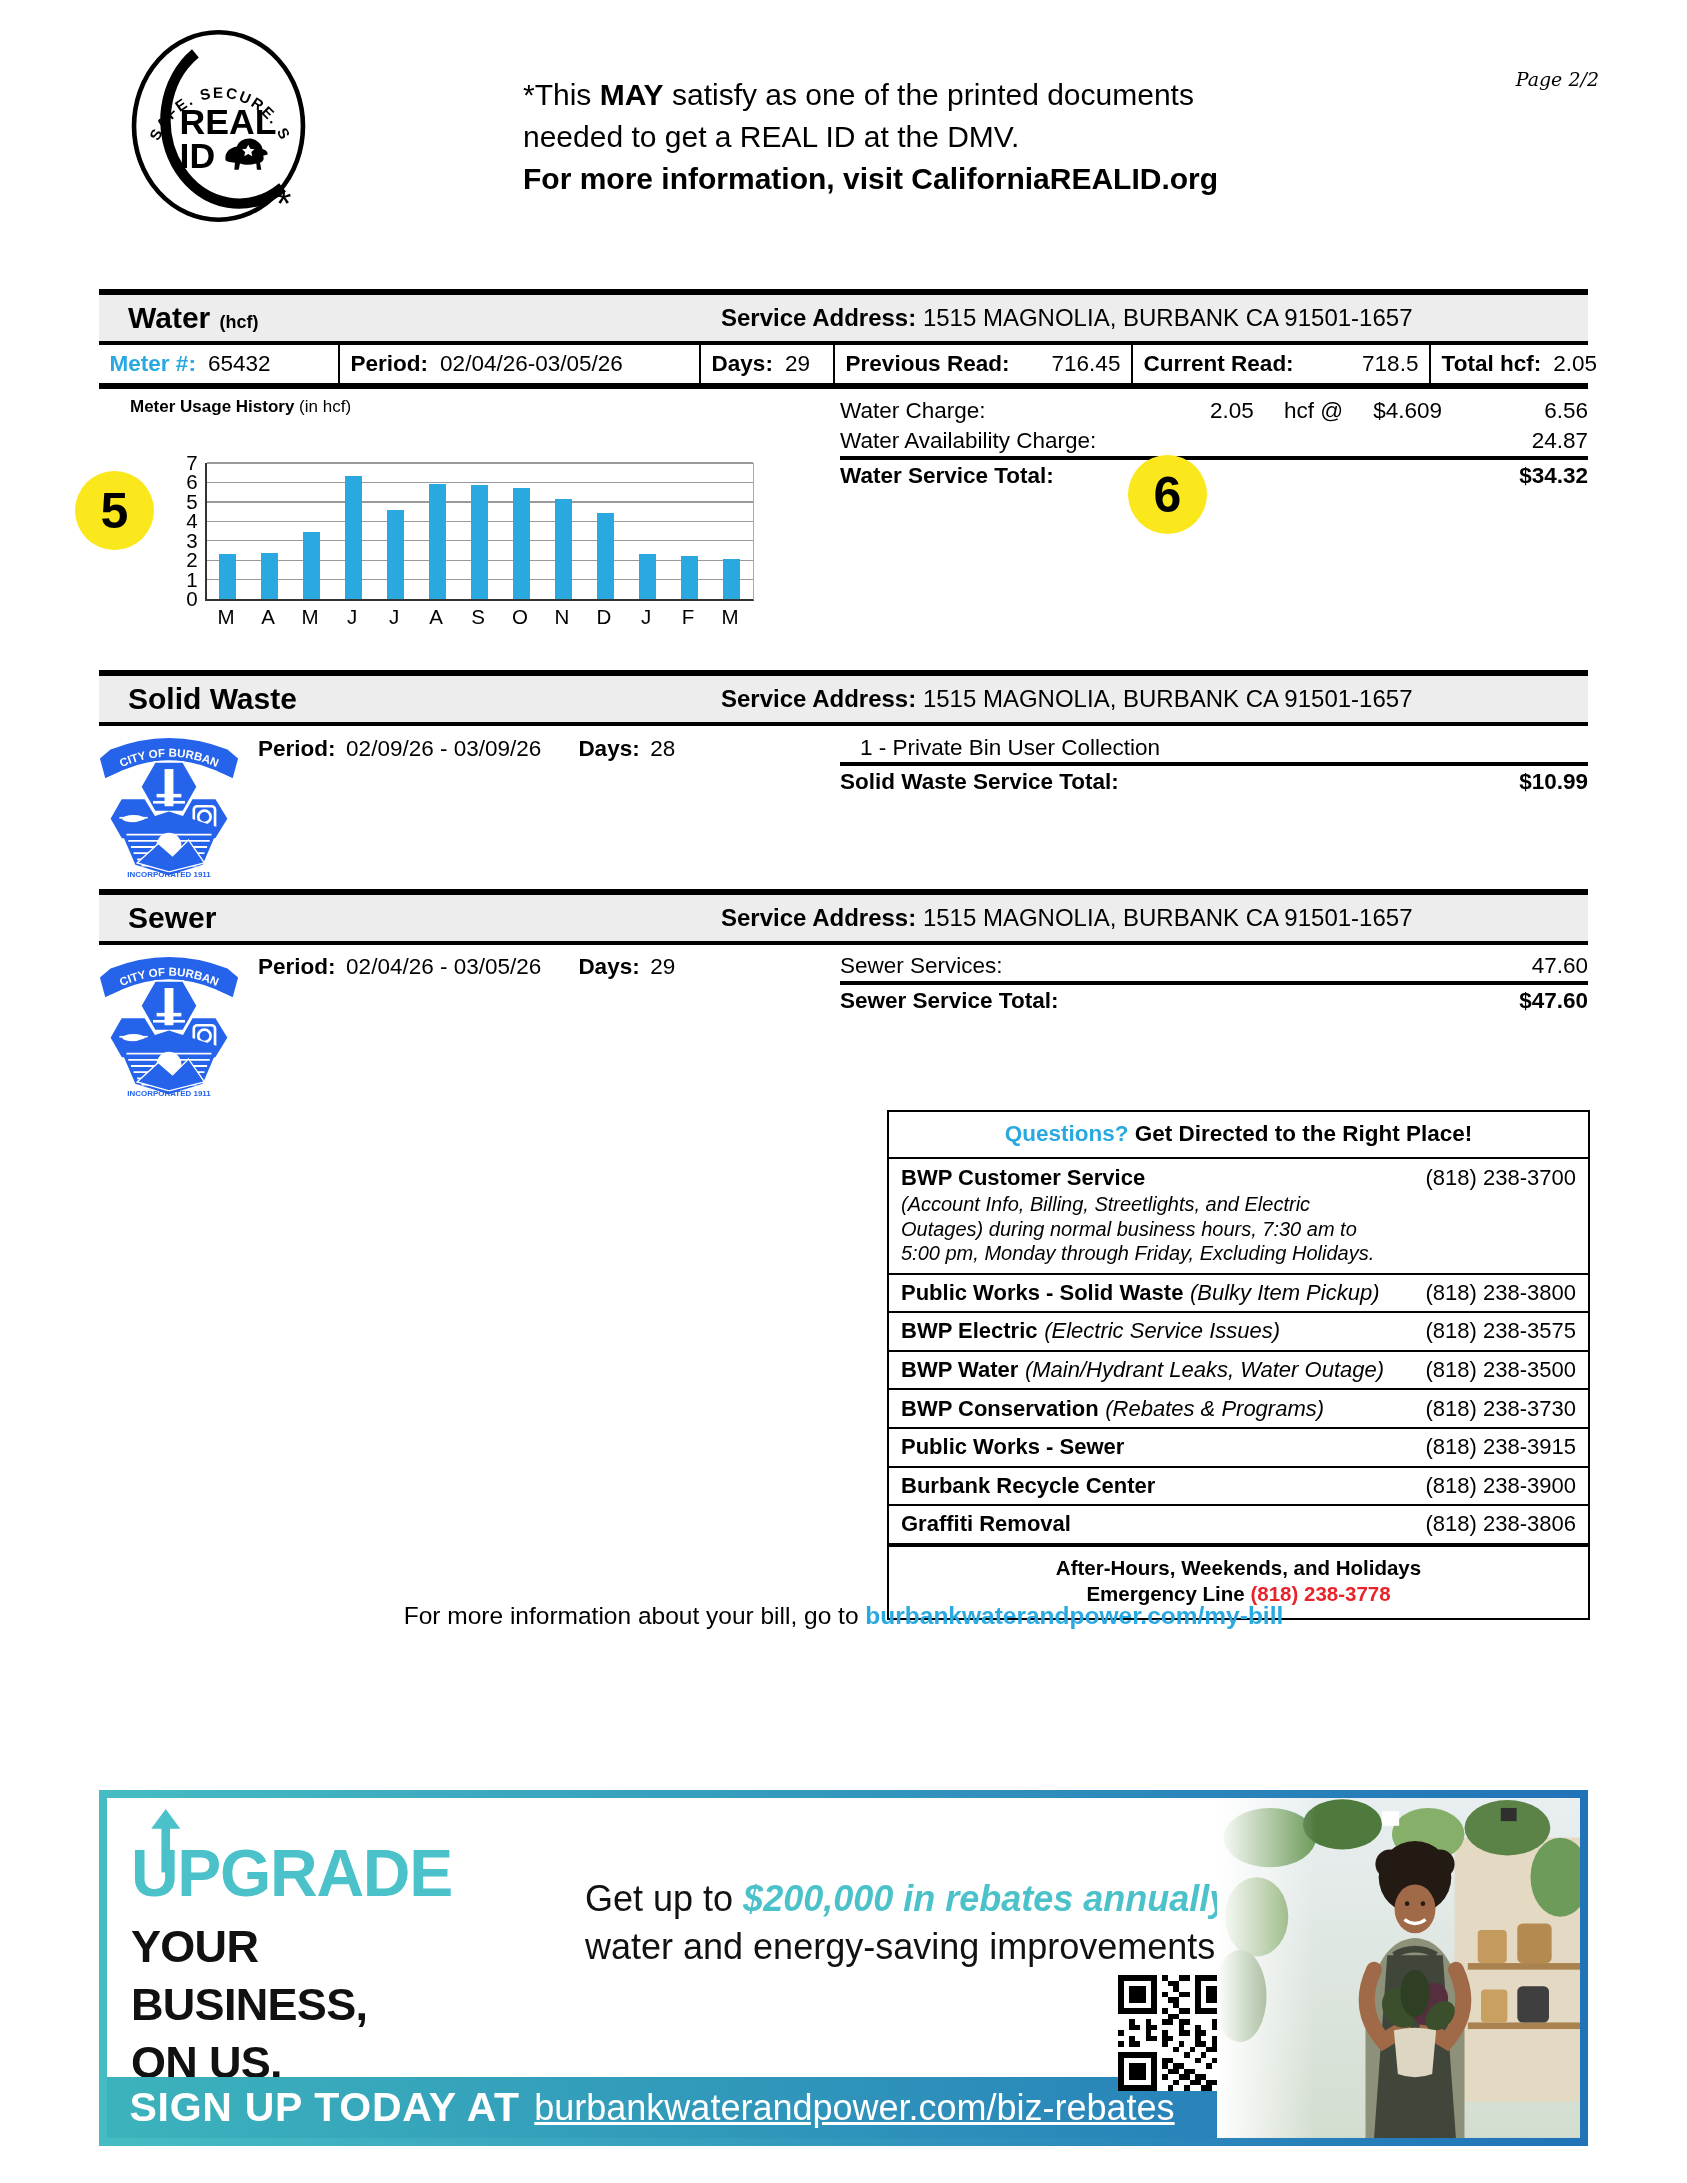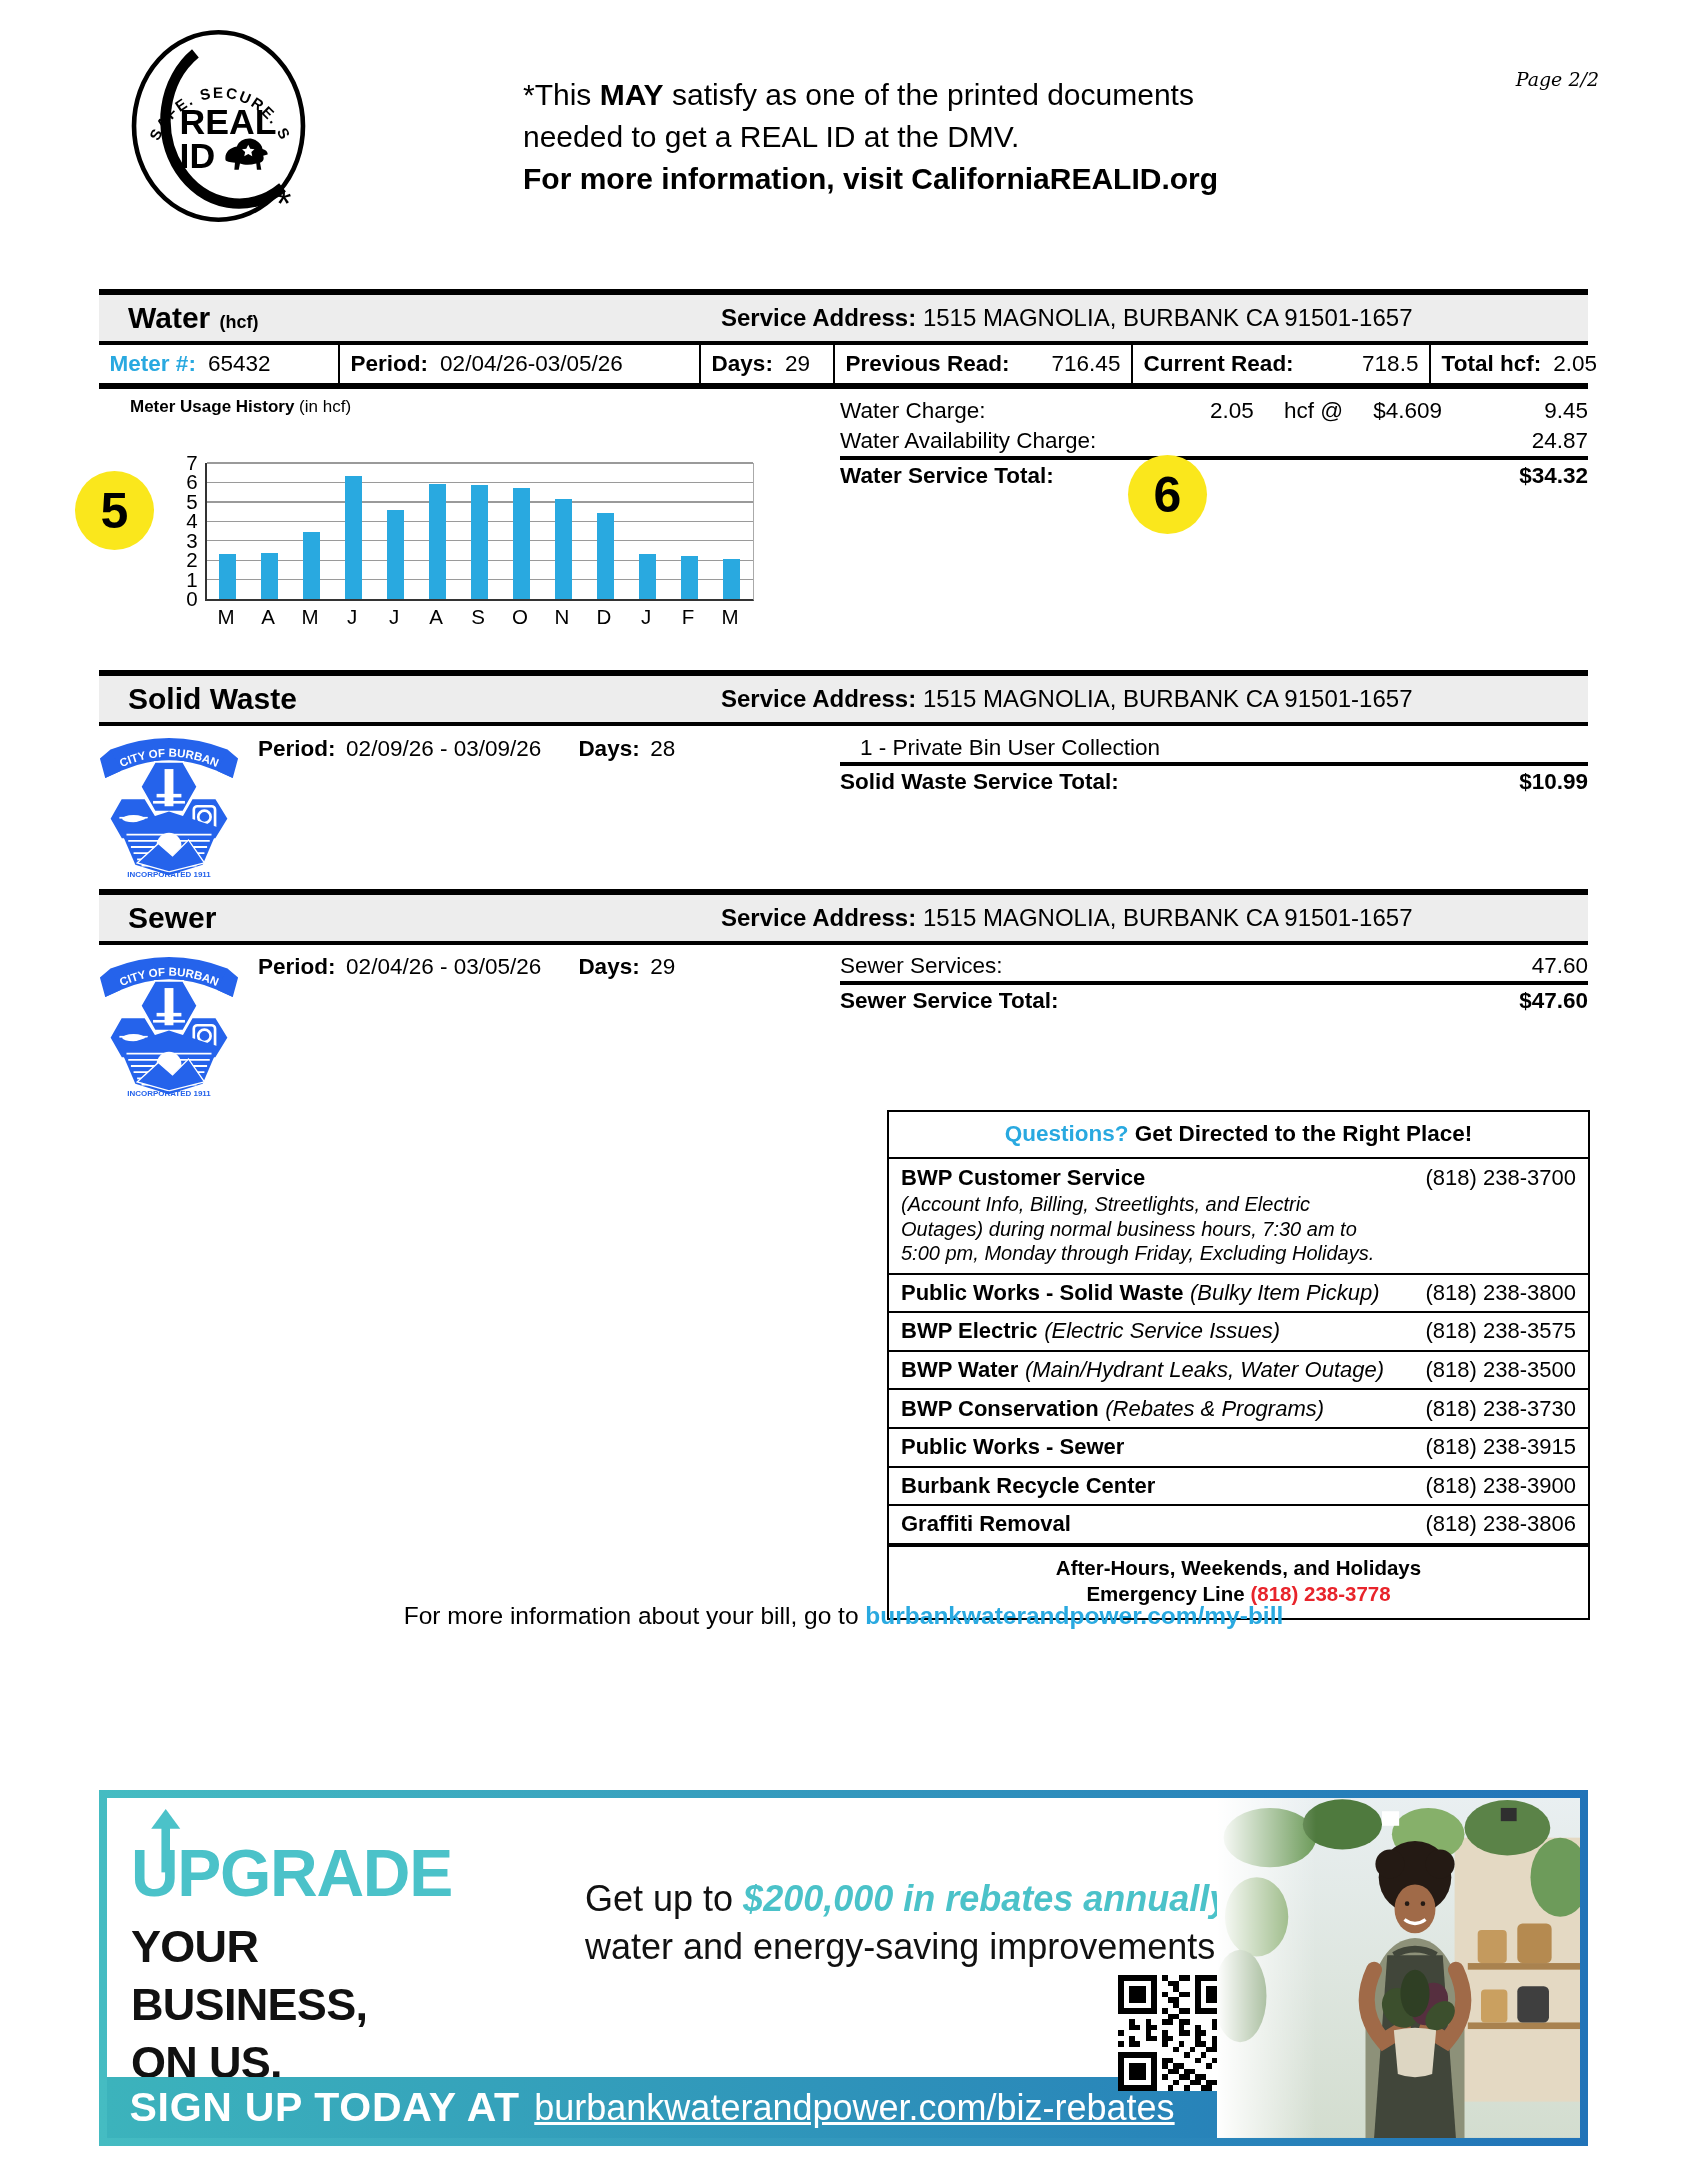--- a/index.html
+++ b/index.html
@@ -221,21 +221,21 @@
   </div>
 
   <div class="charge-area" style="top:396px;">
     <div class="charge-line">
       <span>Water Charge:</span>
       <span class="qty-blk">
         <span>2.05</span>
         <span>hcf @</span>
         <span>$4.609</span>
       </span>
-      <span class="amt">9.45</span>
+      <span class="amt">6.56</span>
     </div>
     <div class="charge-line">
       <span>Water Availability Charge:</span>
       <span class="amt">24.87</span>
     </div>
     <div class="rule"></div>
     <div class="charge-total">
       <span>Water Service Total:</span>
       <span class="amt">$34.32</span>
     </div>

